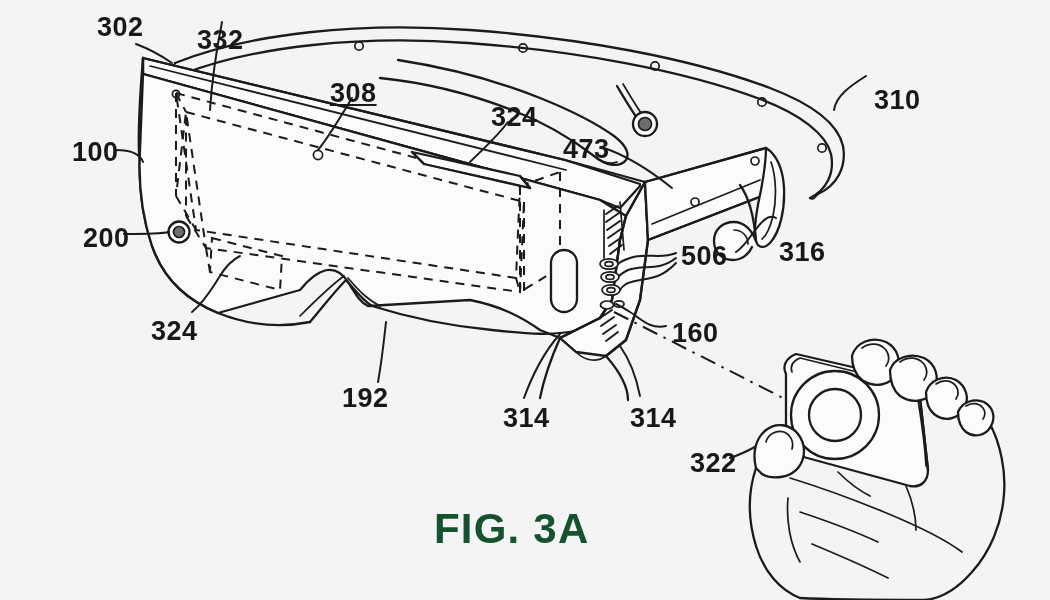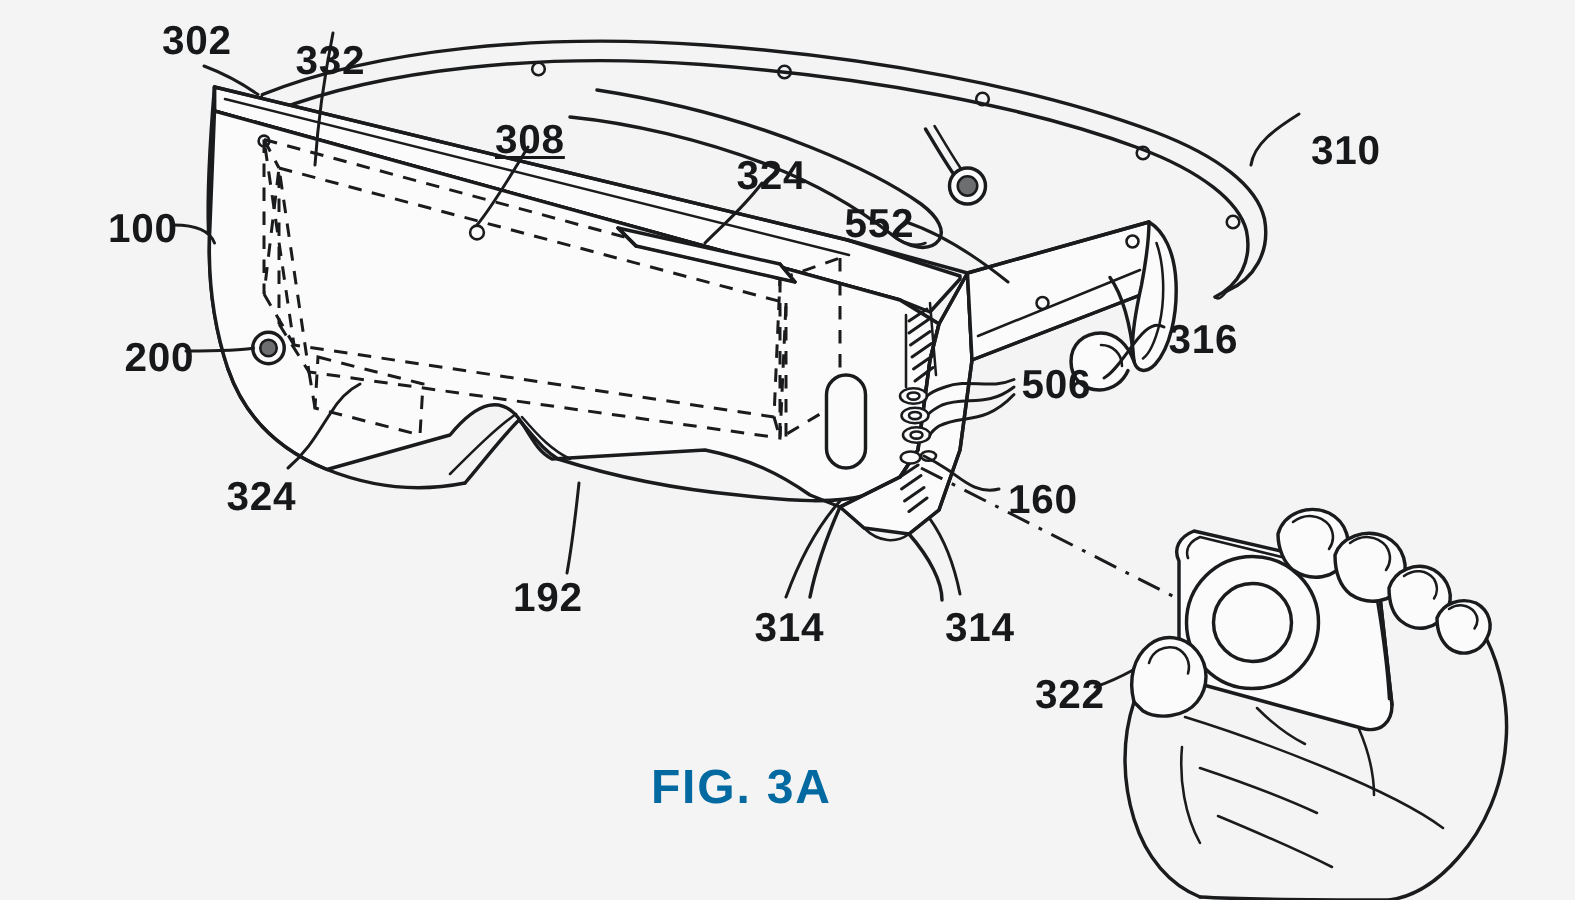--- a/index.html
+++ b/index.html
@@ -29,23 +29,23 @@
     font-weight: 700;
     color: #17181a;
     letter-spacing: 0.5px;
     white-space: nowrap;
     line-height: 1;
     user-select: none;
   }
   .fig-caption {
     position: absolute;
     font-family: "Liberation Sans", sans-serif;
-    font-size: 32px;
+    font-size: 42px;
     font-weight: 700;
-    color: #0369a1;
+    color: #14532d;
     letter-spacing: 1.2px;
     white-space: nowrap;
     line-height: 1;
   }
   
   .ln  { fill: none; stroke: #1a1b1d; stroke-width: 2.3; stroke-linecap: round; stroke-linejoin: round; }
   .ln-thin { fill: none; stroke: #1a1b1d; stroke-width: 1.7; stroke-linecap: round; stroke-linejoin: round; }
   .ln-lead { fill: none; stroke: #1a1b1d; stroke-width: 2.0; stroke-linecap: round; }
   .ln-dash { fill: none; stroke: #1a1b1d; stroke-width: 2.0; stroke-linecap: butt;
              stroke-dasharray: 9 7; }
@@ -318,29 +318,29 @@
       <path class="ln-thin" d="M790,478 C816,486 850,498 884,512 C918,526 946,540 962,552"></path>
       <path class="ln-thin" d="M800,512 C824,520 852,530 878,542"></path>
       <path class="ln-thin" d="M812,544 C836,554 864,566 888,578"></path>
       <path class="ln-thin" d="M838,472 C848,482 858,490 870,496"></path>
       <path class="ln-thin" d="M788,498 C786,520 790,544 800,562"></path>
       <path class="ln-thin" d="M906,486 C912,500 916,516 916,530"></path>
     </g>
 
   </svg>
 
-  <div class="ref-label" style="left:108px; top:14px;">302</div>
+  <div class="ref-label" style="left:97px; top:14px;">302</div>
   <div class="ref-label" style="left:197px; top:0px;margin-top:27px;">332</div>
   <div class="ref-label" style="left:874px; top:55px;margin-top:32px;">310</div>
   <div class="ref-label" style="left:72px; top:139px;">100</div>
   <div class="ref-label" style="left:330px; top:80px;text-decoration:underline;">308</div>
   <div class="ref-label" style="left:491px; top:104px;">324</div>
-  <div class="ref-label" style="left:563px; top:136px;">552</div>
+  <div class="ref-label" style="left:563px; top:136px;">473</div>
   <div class="ref-label" style="left:83px; top:225px;">200</div>
-  <div class="ref-label" style="left:779px; top:213px;">316</div>
+  <div class="ref-label" style="left:779px; top:239px;">316</div>
   <div class="ref-label" style="left:681px; top:243px;">506</div>
   <div class="ref-label" style="left:151px; top:318px;">324</div>
   <div class="ref-label" style="left:672px; top:320px;">160</div>
   <div class="ref-label" style="left:342px; top:385px;">192</div>
   <div class="ref-label" style="left:503px; top:405px;">314</div>
   <div class="ref-label" style="left:630px; top:405px;">314</div>
   <div class="ref-label" style="left:690px; top:450px;">322</div>
 
   <div class="fig-caption" style="left:434px; top:508px;">FIG. 3A</div>
 

